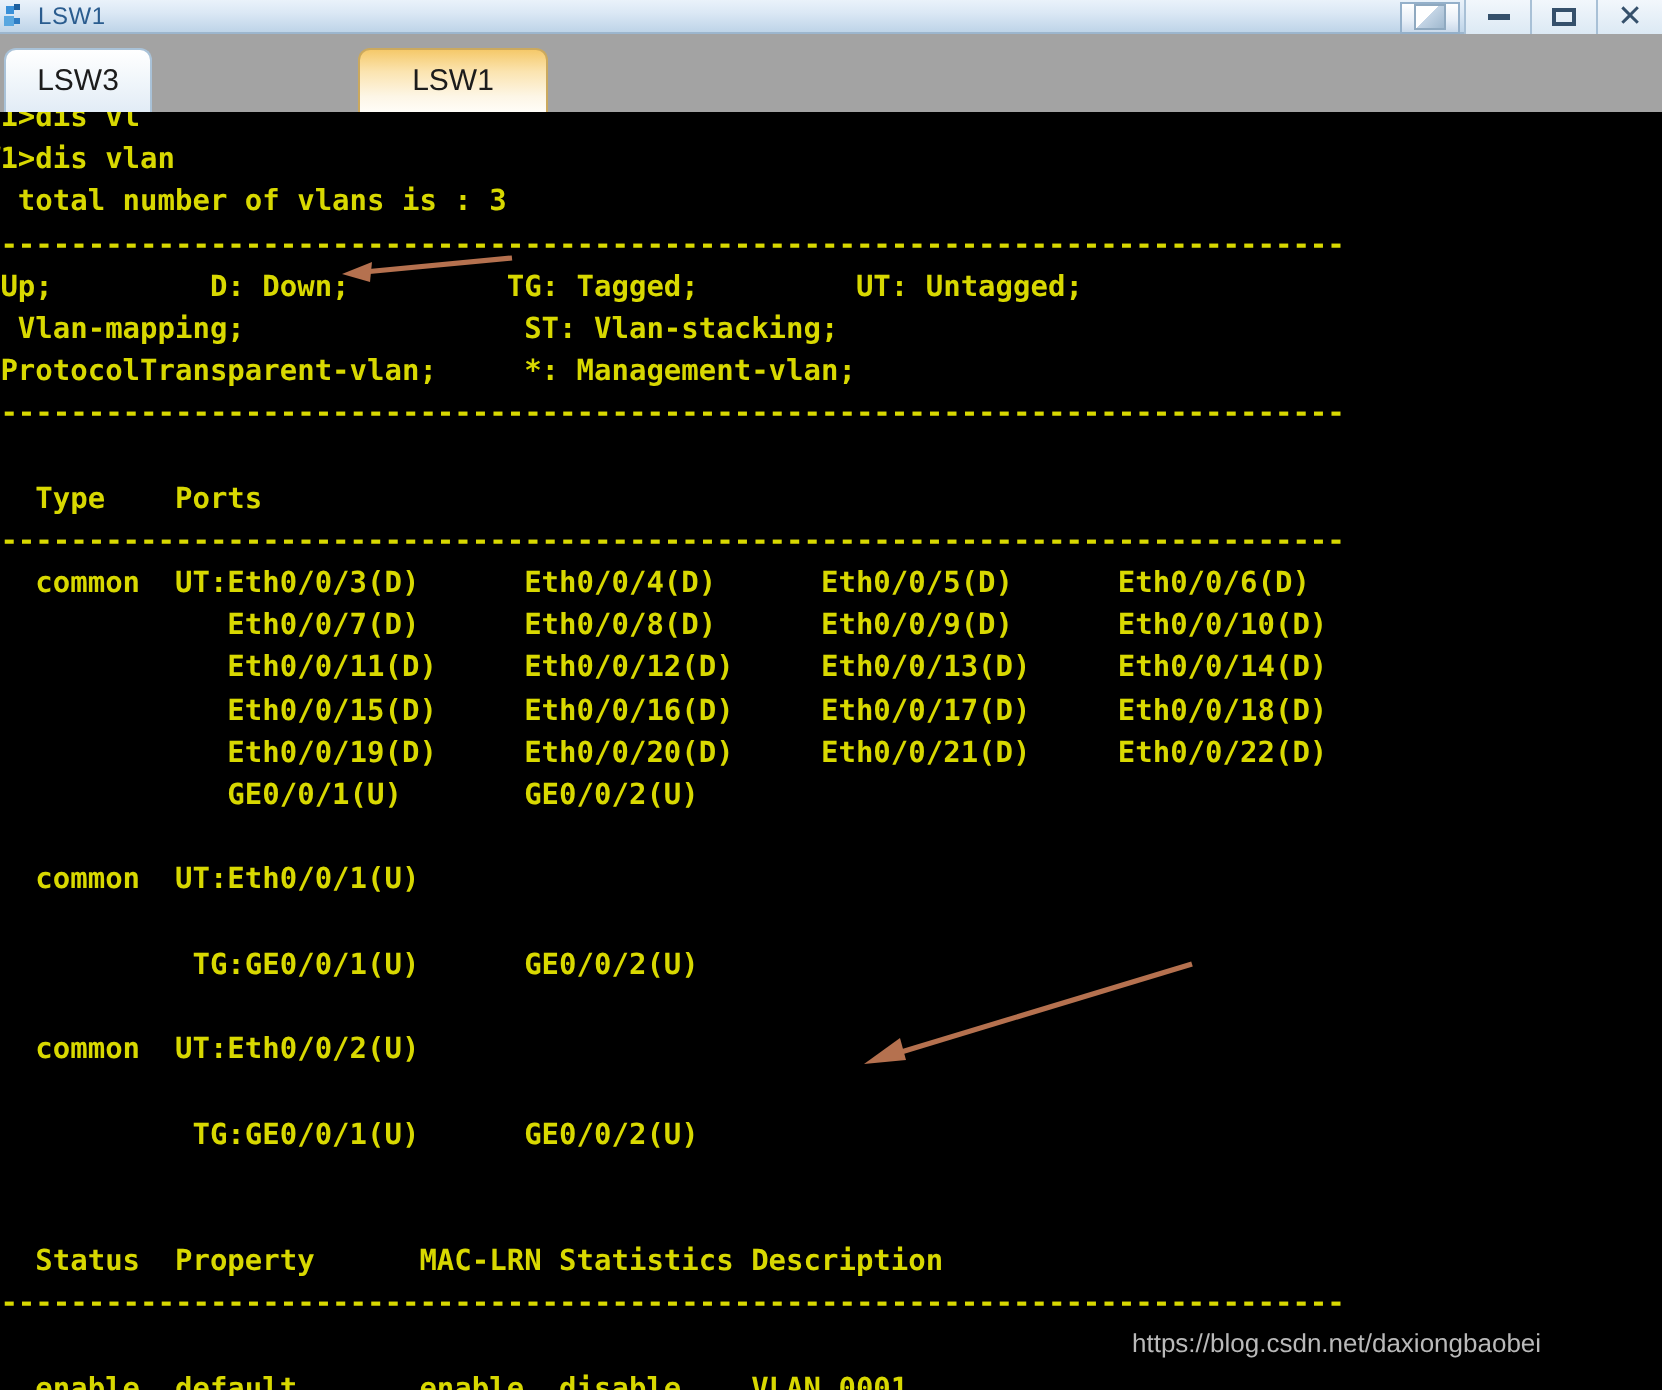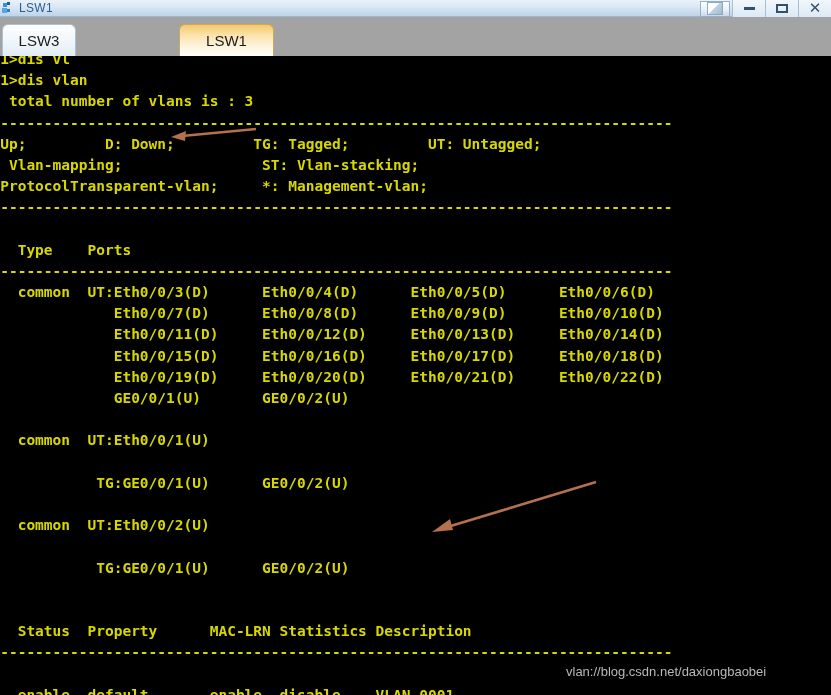--- a/index.html
+++ b/index.html
@@ -235,15 +235,15 @@
       <line x1="88" y1="7" x2="14" y2="14" stroke="#b5714f" stroke-width="2.6"></line>
       <polygon points="3,15 18,9 17,19" fill="#b5714f"></polygon>
     </svg>
 
     <svg class="arrow" style="left:424px; top:418px;" width="180" height="62">
       <line x1="172" y1="8" x2="20" y2="54" stroke="#b5714f" stroke-width="2.6"></line>
       <polygon points="8,58 26,45 29,56" fill="#b5714f"></polygon>
     </svg>
   </div>
 
-  <div id="watermark">vlan://blog.csdn.net/daxiongbaobei</div>
+  <div id="watermark">https://blog.csdn.net/daxiongbaobei</div>
 
 </div>
 
 </body></html>

